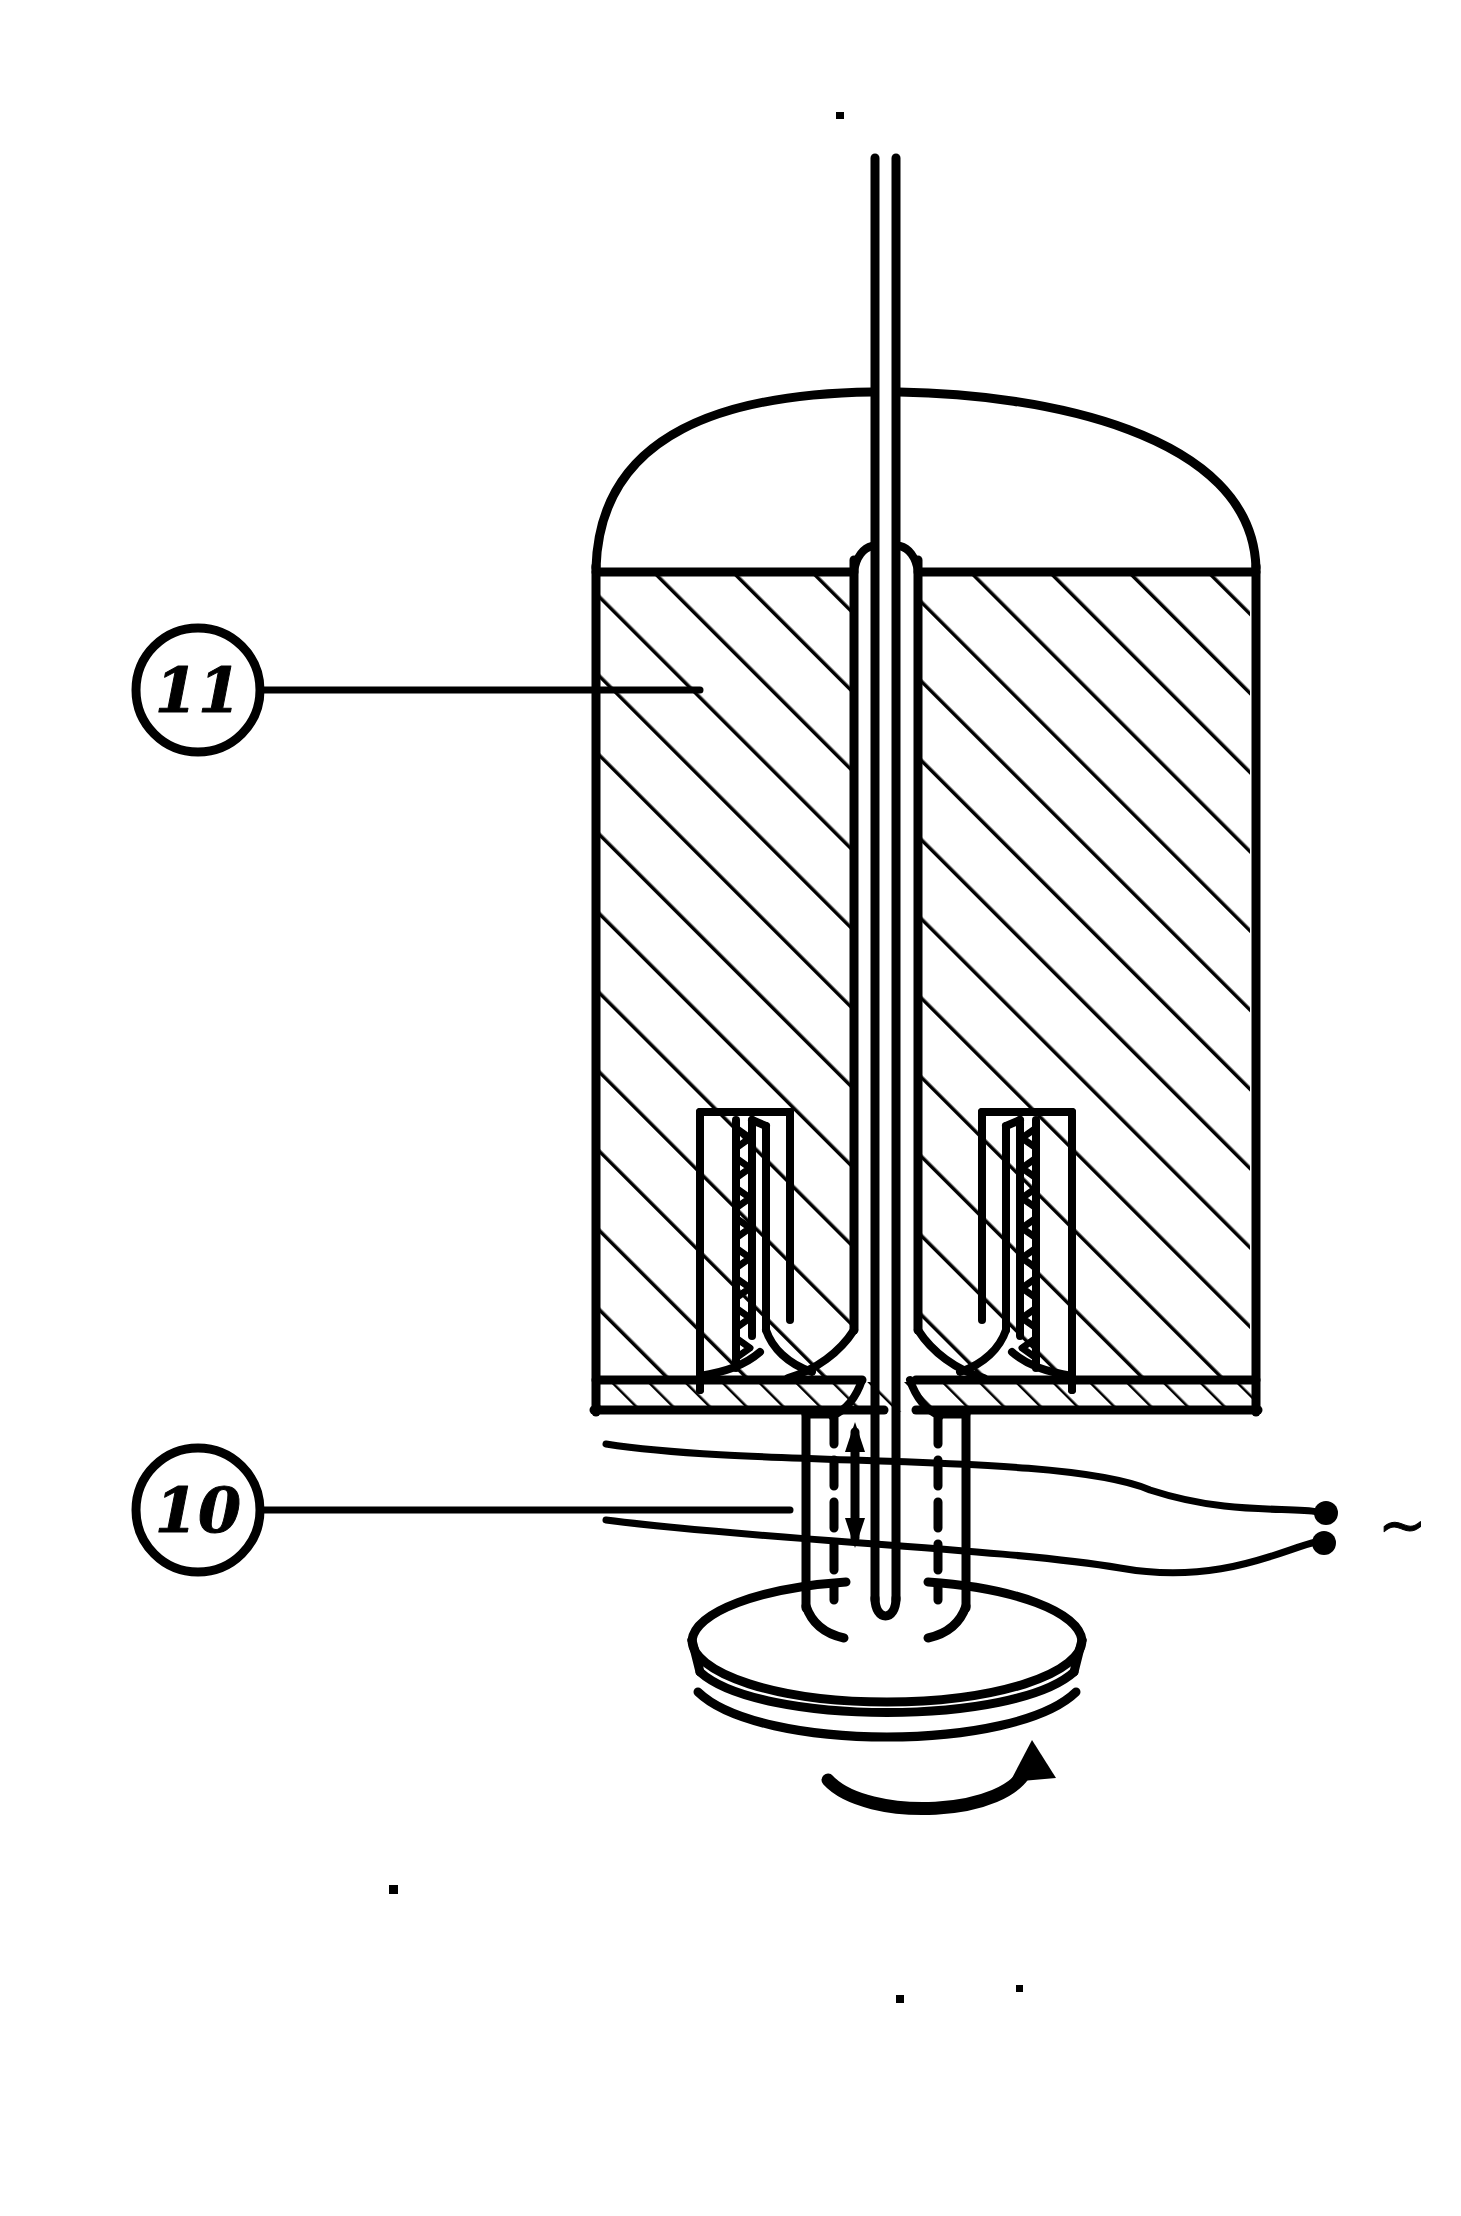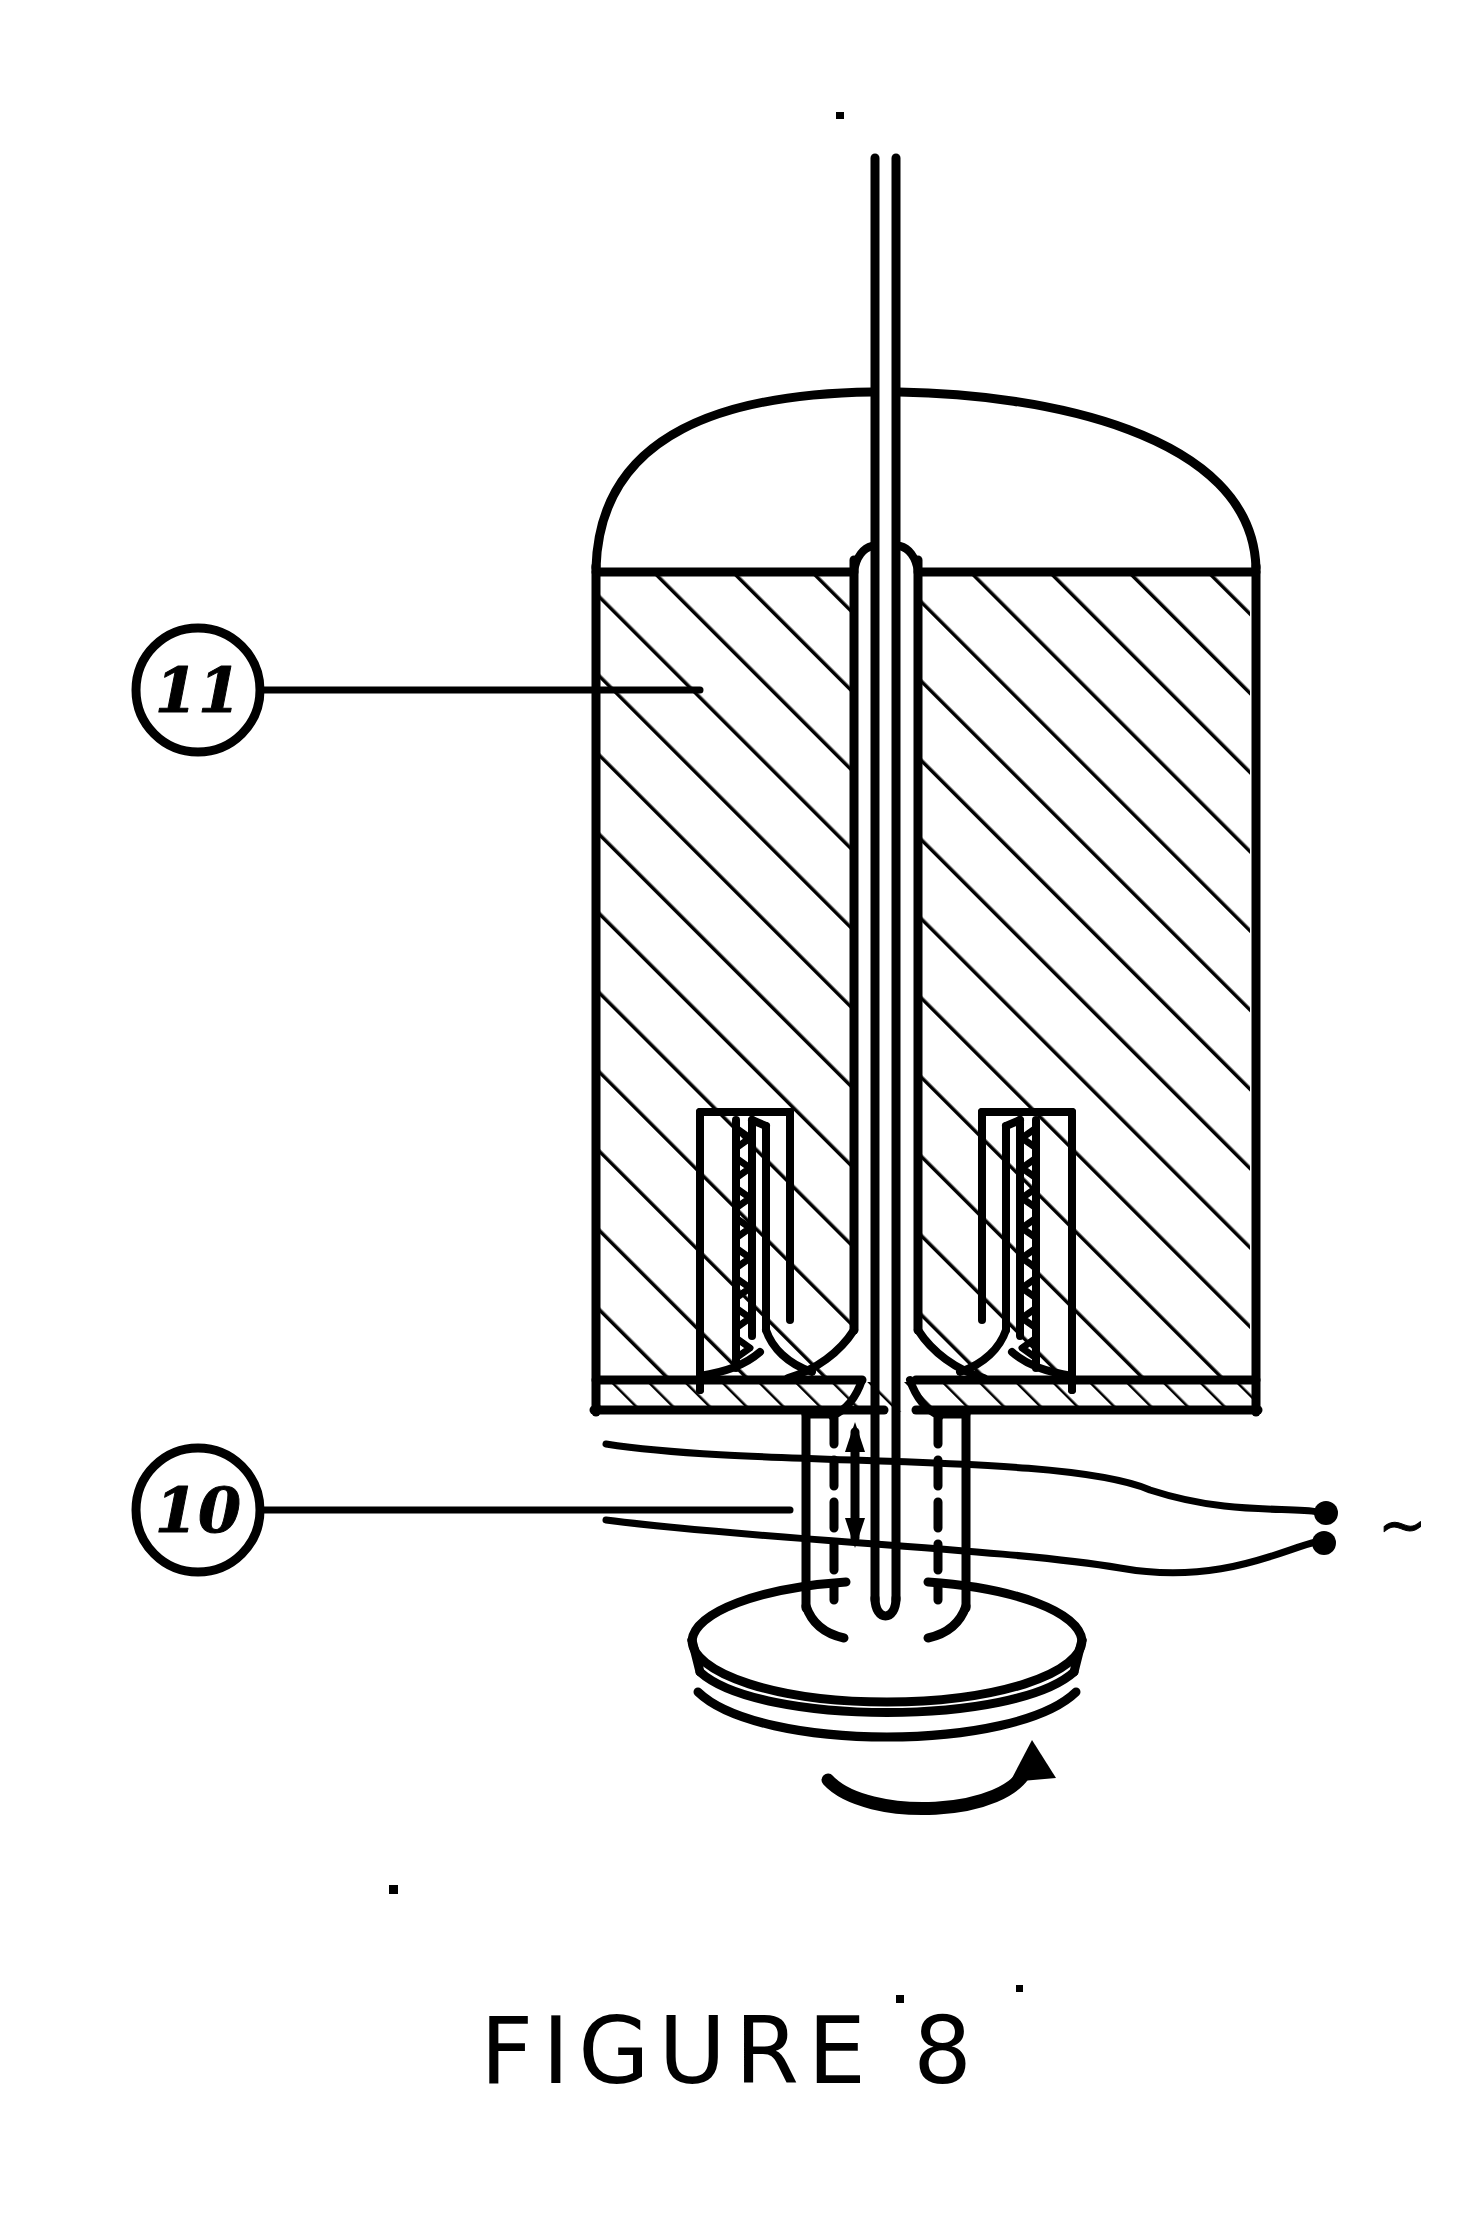--- a/index.html
+++ b/index.html
@@ -244,15 +244,14 @@
       <g stroke="none" fill="#000">
         <rect x="389" y="1885" width="9" height="9"></rect>
         <rect x="896" y="1995" width="8" height="8"></rect>
         <rect x="1016" y="1985" width="7" height="7"></rect>
         <rect x="836" y="112" width="8" height="7"></rect>
       </g>
 
     </g>
   </svg>
 
-  <div class="caption">FIGURE 8</div>
 
 </div>
 
 </body></html>

